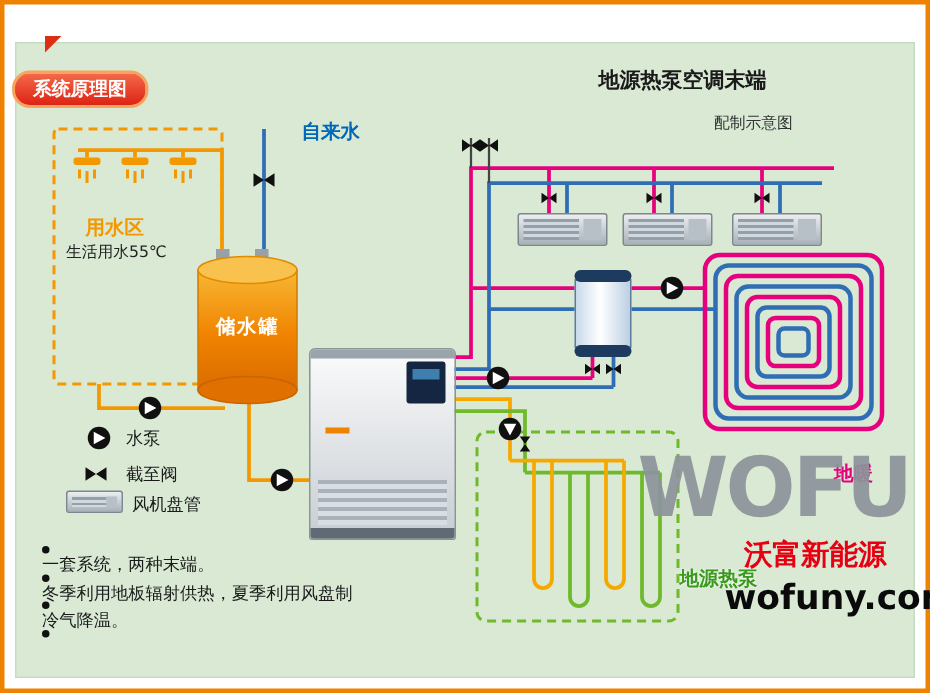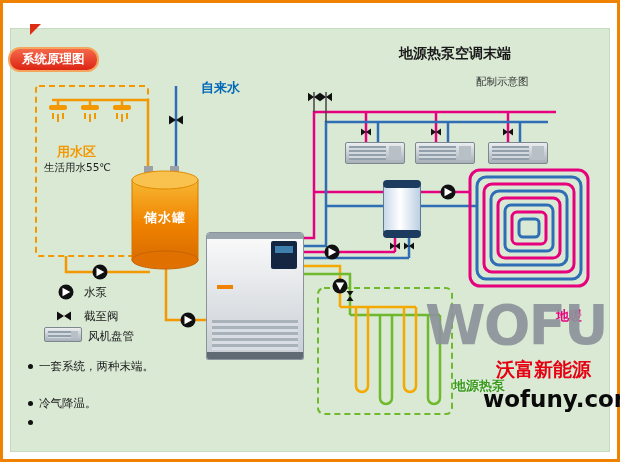--- a/index.html
+++ b/index.html
@@ -21,21 +21,21 @@
     background:repeating-linear-gradient(180deg,#a9b1b9 0 3px,#d8dee3 3px 6px);}
   .hp-base{position:absolute;left:0;right:0;bottom:0;height:7px;background:#5f6a75;border-radius:0 0 2px 2px;}
   .fc{background:linear-gradient(180deg,#eceef0,#a8b0b8);border:1px solid #7d8790;border-radius:2px;z-index:3;}
   .fc-grille{position:absolute;left:3px;top:3px;right:18px;bottom:3px;
     background:repeating-linear-gradient(180deg,#93a0ab 0 2px,#d2d9de 2px 4px);}
   .fc-end{position:absolute;right:3px;top:3px;width:12px;bottom:3px;background:#b7bfc7;}
   .bt{left:383px;top:180px;width:38px;height:58px;z-index:3;}
   .bt-body{position:absolute;left:0;right:0;top:6px;bottom:6px;
     background:linear-gradient(90deg,#c9d9ea,#ffffff 45%,#bccfe2);border:1px solid #5a7b9c;box-sizing:border-box;}
   .bt-cap{position:absolute;left:0;right:0;height:8px;background:#1d3a5f;border-radius:4px;}
-  .note-row{position:absolute;display:flex;align-items:flex-start;font-size:11.5px;color:#1a1a1a;z-index:4;}
+  .note-row{position:absolute;display:flex;align-items:flex-start;font-size:11.5px;color:#1a1a1a;z-index:4;flex-direction:column;}
   .dot{width:5px;height:5px;border-radius:50%;background:#111;margin:5px 6px 0 0;flex:none;}
   .legend-label{font-size:11.5px;color:#1a1a1a;z-index:4;}
   .wm-logo{left:425px;top:293px;font-size:55px;font-weight:900;letter-spacing:-2px;
     color:#8d949b;opacity:.92;z-index:5;}
   .wm-brand{left:496px;top:357px;font-size:19px;font-weight:bold;color:#e60012;z-index:5;}
   .wm-site{left:483px;top:386px;font-size:23px;font-weight:bold;color:#0a0a0a;z-index:5;}
 </style>
 </head>
 <body>
 
@@ -236,20 +236,24 @@
   <div class="abs lbl" style="left:453px;top:377px;color:#3a9a1e;font-size:13px;font-weight:bold;text-shadow:0 0 2px #fff">地源热泵</div>
 
   <div class="abs lbl legend-label" style="left:84px;top:285px">水泵</div>
   <div class="abs lbl legend-label" style="left:84px;top:309px">截至阀</div>
   <div class="abs lbl legend-label" style="left:88px;top:329px">风机盘管</div>
 
   <div class="note-row" style="left:28px;top:359px;width:300px">
     <span class="dot"></span>
       <span>一套系统，两种末端。</span>
   </div>
+  <div class="note-row" style="left:28px;top:378px;width:300px">
+    <span class="dot"></span>
+      <span>冬季利用地板辐射供热，夏季利用风盘制</span>
+  </div>
   <div class="note-row" style="left:28px;top:396px;width:300px">
     <span class="dot"></span>
       <span>冷气降温。</span>
   </div>
   <div class="note-row" style="left:28px;top:415px;width:300px">
     <span class="dot"></span>
   </div>
 
   <div class="abs lbl wm-logo">WOFU</div>
   <div class="abs lbl wm-brand">沃富新能源</div>

